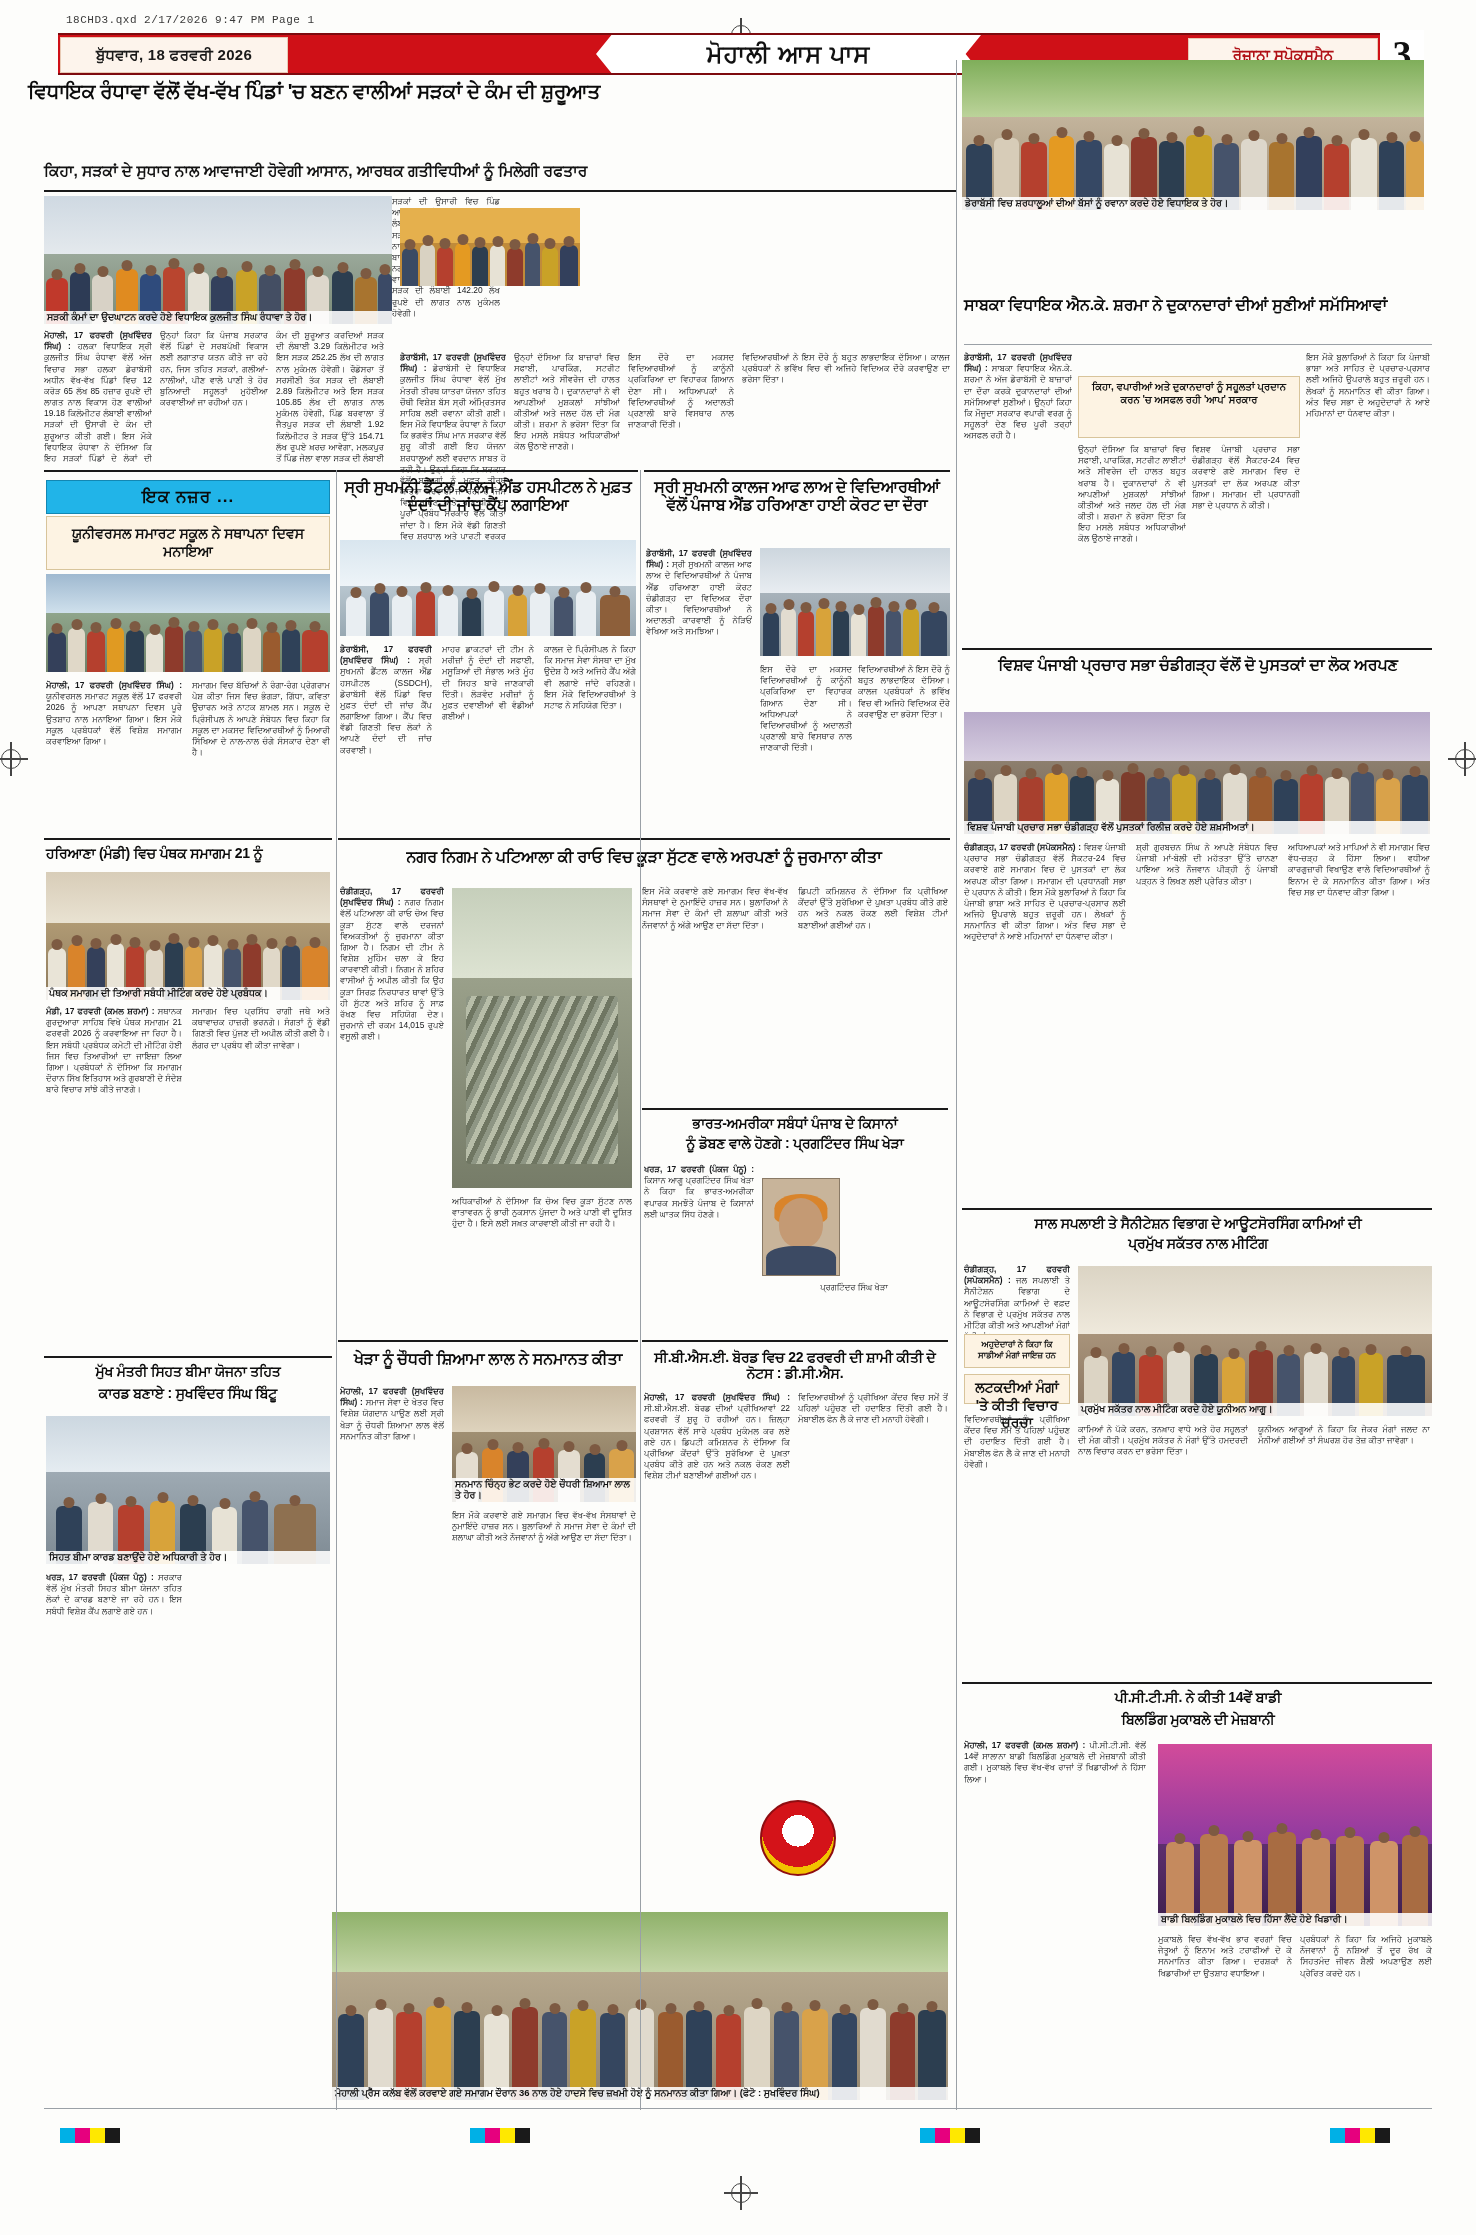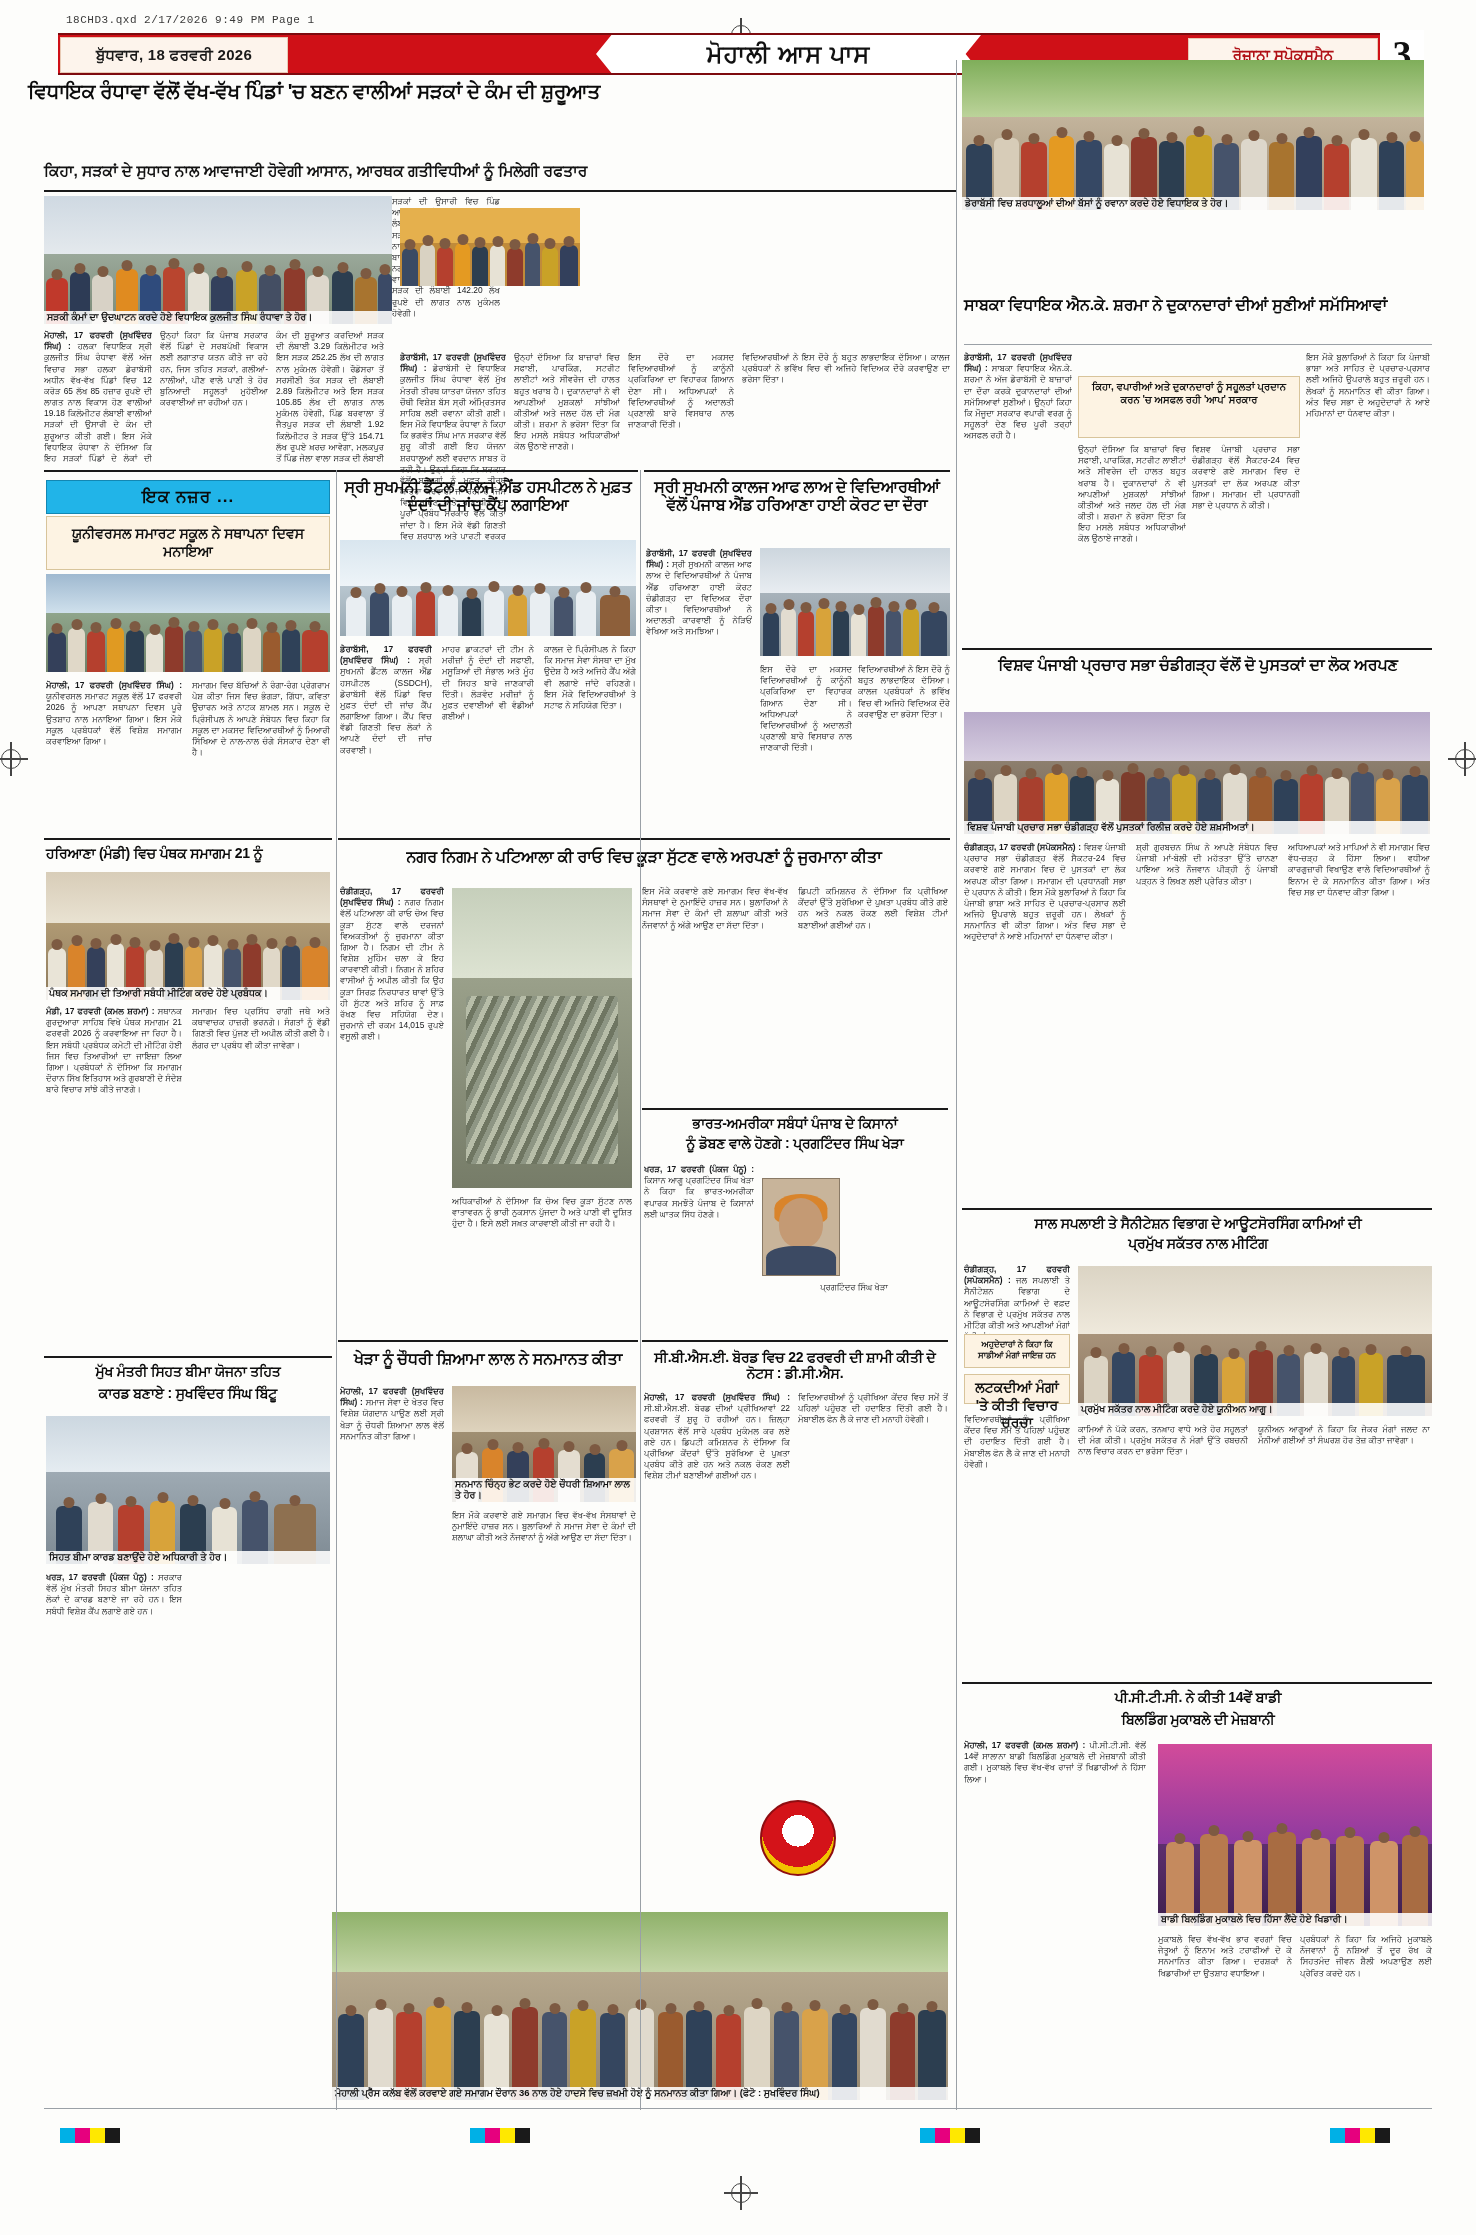--- a/index.html
+++ b/index.html
@@ -164,21 +164,21 @@
   .tinyportrait .body {
     position:absolute; left:50%; bottom:0; transform:translateX(-50%);
     width:92%; height:30%; border-radius:40% 40% 0 0; background:#3c4a63;
   }
 </style>
 </head>
 <body>
 
 <div class="page">
 
-  <div class="slug">18CHD3.qxd   2/17/2026   9:49 PM   Page 1</div>
+  <div class="slug">18CHD3.qxd   2/17/2026   9:47 PM   Page 1</div>
 
   <div class="regmark" style="left:724px; top:18px;">
       <div class="circ"></div>
     </div>
   <div class="regmark" style="left:-6px; top:742px;">
       <div class="circ"></div>
     </div>
   <div class="regmark" style="left:1448px; top:742px;">
       <div class="circ"></div>
     </div>
@@ -550,21 +550,21 @@
     <span class="lead">ਚੰਡੀਗੜ੍ਹ, 17 ਫਰਵਰੀ (ਸਪੋਕਸਮੈਨ) :</span>
     <span>ਜਲ ਸਪਲਾਈ ਤੇ ਸੈਨੀਟੇਸ਼ਨ ਵਿਭਾਗ ਦੇ ਆਊਟਸੋਰਸਿੰਗ ਕਾਮਿਆਂ ਦੇ ਵਫ਼ਦ ਨੇ ਵਿਭਾਗ ਦੇ ਪ੍ਰਮੁੱਖ ਸਕੱਤਰ ਨਾਲ ਮੀਟਿੰਗ ਕੀਤੀ ਅਤੇ ਆਪਣੀਆਂ ਮੰਗਾਂ ਰੱਖੀਆਂ।</span>
   </div>
   <div class="creambox" style="left:964px; top:1334px; width:106px; height:34px;">
     <div class="t" style="font-size:8.5px;">ਅਹੁਦੇਦਾਰਾਂ ਨੇ ਕਿਹਾ ਕਿ ਸਾਡੀਆਂ ਮੰਗਾਂ ਜਾਇਜ਼ ਹਨ</div>
   </div>
   <div class="creambox" style="left:964px; top:1374px; width:106px; height:30px;">
     <div class="t" style="font-size:14px;">ਲਟਕਦੀਆਂ ਮੰਗਾਂ 'ਤੇ ਕੀਤੀ ਵਿਚਾਰ ਚਰਚਾ</div>
   </div>
   <div class="col" style="left:1078px; top:1424px; width:170px; height:250px;">
-    <span>ਕਾਮਿਆਂ ਨੇ ਪੱਕੇ ਕਰਨ, ਤਨਖ਼ਾਹ ਵਾਧੇ ਅਤੇ ਹੋਰ ਸਹੂਲਤਾਂ ਦੀ ਮੰਗ ਕੀਤੀ। ਪ੍ਰਮੁੱਖ ਸਕੱਤਰ ਨੇ ਮੰਗਾਂ ਉੱਤੇ ਰਬਚਨੀ ਨਾਲ ਵਿਚਾਰ ਕਰਨ ਦਾ ਭਰੋਸਾ ਦਿੱਤਾ।</span>
+    <span>ਕਾਮਿਆਂ ਨੇ ਪੱਕੇ ਕਰਨ, ਤਨਖ਼ਾਹ ਵਾਧੇ ਅਤੇ ਹੋਰ ਸਹੂਲਤਾਂ ਦੀ ਮੰਗ ਕੀਤੀ। ਪ੍ਰਮੁੱਖ ਸਕੱਤਰ ਨੇ ਮੰਗਾਂ ਉੱਤੇ ਹਮਦਰਦੀ ਨਾਲ ਵਿਚਾਰ ਕਰਨ ਦਾ ਭਰੋਸਾ ਦਿੱਤਾ।</span>
   </div>
   <div class="col" style="left:1258px; top:1424px; width:172px; height:250px;">
     <span>ਯੂਨੀਅਨ ਆਗੂਆਂ ਨੇ ਕਿਹਾ ਕਿ ਜੇਕਰ ਮੰਗਾਂ ਜਲਦ ਨਾ ਮੰਨੀਆਂ ਗਈਆਂ ਤਾਂ ਸੰਘਰਸ਼ ਹੋਰ ਤੇਜ਼ ਕੀਤਾ ਜਾਵੇਗਾ।</span>
   </div>
   <div class="col" style="left:964px; top:1414px; width:106px; height:260px;">
     <span>ਵਿਦਿਆਰਥੀਆਂ ਨੂੰ ਪ੍ਰੀਖਿਆ ਕੇਂਦਰ ਵਿਚ ਸਮੇਂ ਤੋਂ ਪਹਿਲਾਂ ਪਹੁੰਚਣ ਦੀ ਹਦਾਇਤ ਦਿੱਤੀ ਗਈ ਹੈ। ਮੋਬਾਈਲ ਫੋਨ ਲੈ ਕੇ ਜਾਣ ਦੀ ਮਨਾਹੀ ਹੋਵੇਗੀ।</span>
   </div>
 
   <div class="hrule2" style="left:338px; top:1340px; width:300px;"></div>
   <div class="sechead sz2" style="left:340px; top:1350px; width:296px; text-align:center;">ਖੇੜਾ ਨੂੰ ਚੌਧਰੀ ਸ਼ਿਆਮਾ ਲਾਲ ਨੇ ਸਨਮਾਨਤ ਕੀਤਾ</div>

